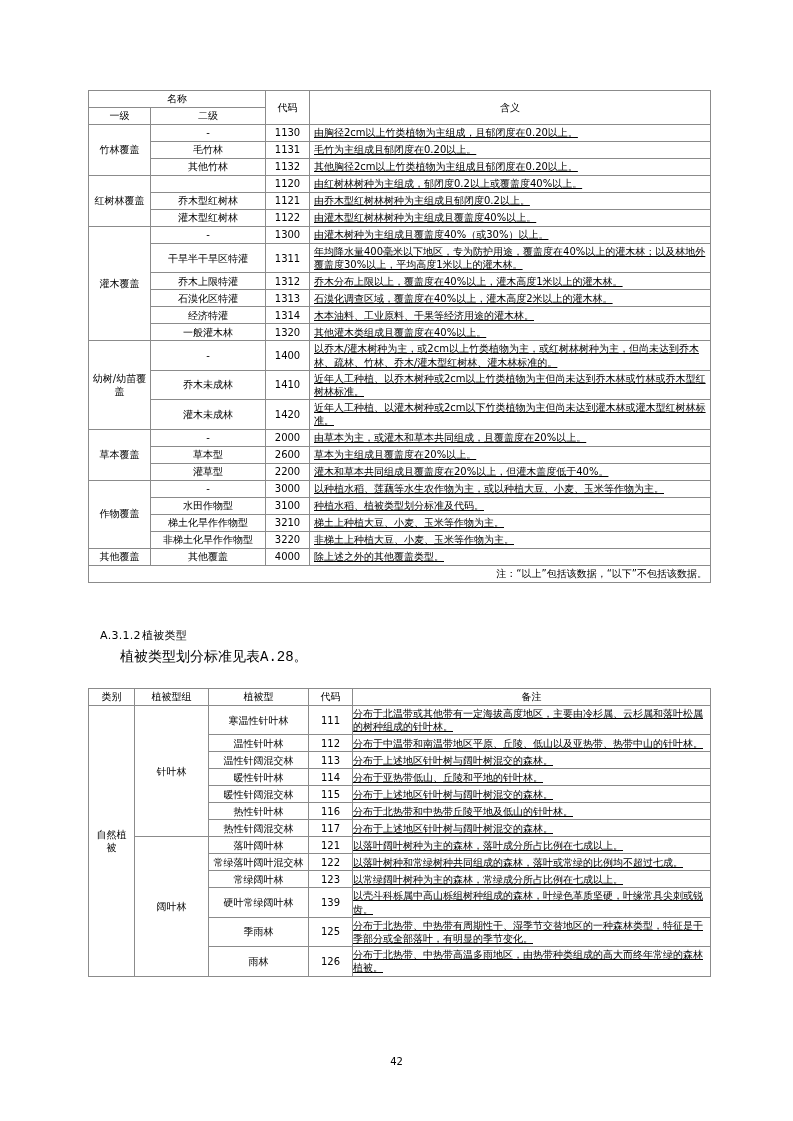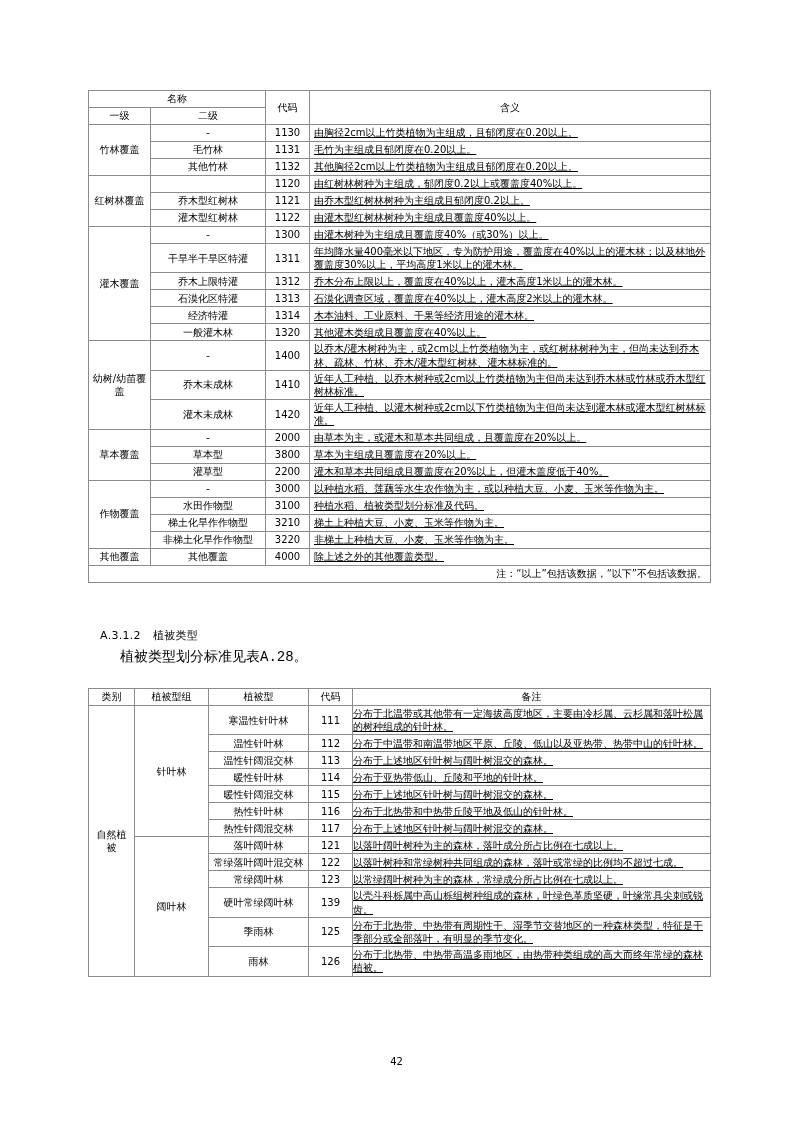--- a/index.html
+++ b/index.html
@@ -52,21 +52,21 @@
   #table-coverage td.meaning { padding-left: 4px; }
 
   
   .sec-head {
     position: absolute;
     left: 100px;
     top: 628px;
     font-size: 11px;
     letter-spacing: 0.3px;
   }
-  .sec-head .num { margin-right: 12px; }
+  .sec-head .num { margin-right: 1px; }
   .sec-body {
     position: absolute;
     left: 120px;
     top: 648px;
     font-size: 14px;
     font-family: Liberation Mono, monospace;
   }
   .tbl-title {
     position: absolute;
     left: 0;
@@ -201,21 +201,21 @@
           <td class="lft meaning">近年人工种植、以灌木树种或2cm以下竹类植物为主但尚未达到灌木林或灌木型红树林标准。</td>
         </tr>
         <tr>
           <td class="ctr" rowspan="3">草本覆盖</td>
           <td class="ctr">-</td>
           <td class="ctr">2000</td>
           <td class="lft meaning">由草本为主，或灌木和草本共同组成，且覆盖度在20%以上。</td>
         </tr>
         <tr>
           <td class="ctr">草本型</td>
-          <td class="ctr">3800</td>
+          <td class="ctr">2600</td>
           <td class="lft meaning">草本为主组成且覆盖度在20%以上。</td>
         </tr>
         <tr>
           <td class="ctr">灌草型</td>
           <td class="ctr">2200</td>
           <td class="lft meaning">灌木和草本共同组成且覆盖度在20%以上，但灌木盖度低于40%。</td>
         </tr>
         <tr>
           <td class="ctr" rowspan="4">作物覆盖</td>
           <td class="ctr">-</td>

